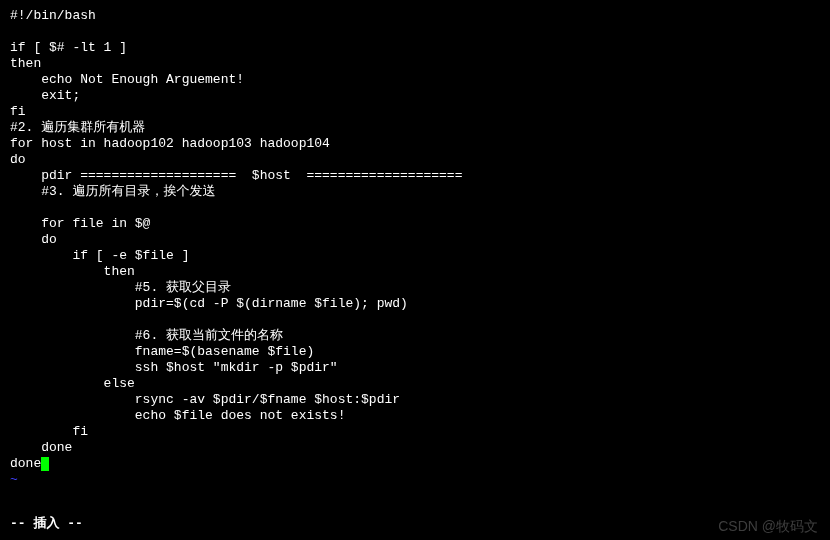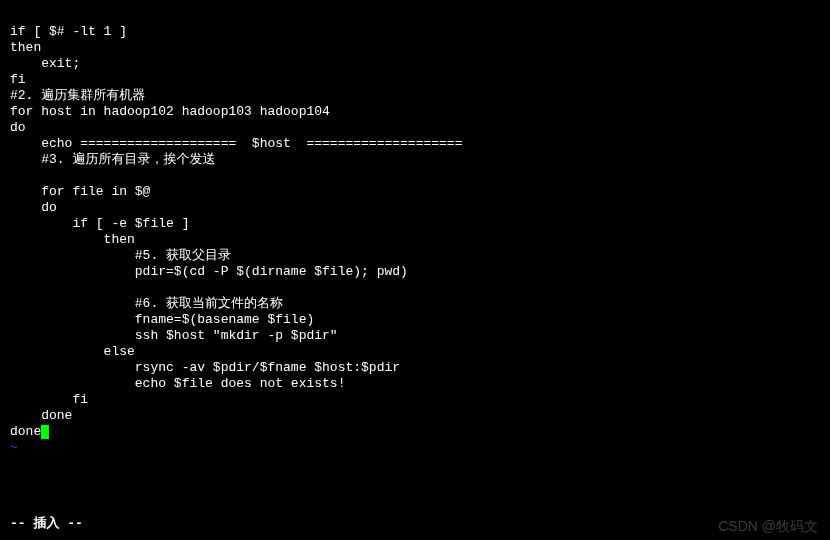--- a/index.html
+++ b/index.html
@@ -49,29 +49,31 @@
       font-size: 14px;
       opacity: 0.6;
       font-family: sans-serif;
       margin-top: 12px;
     }
   </style>
 </head>
 <body>
 
 <div>
+  <div class="terminal-line">#!/bin/bash</div>
   <div class="terminal-line"></div>
   <div class="terminal-line">if [ $# -lt 1 ]</div>
   <div class="terminal-line">then</div>
+  <div class="terminal-line">    echo Not Enough Arguement!</div>
   <div class="terminal-line">    exit;</div>
   <div class="terminal-line">fi</div>
   <div class="terminal-line">#2. 遍历集群所有机器</div>
   <div class="terminal-line">for host in hadoop102 hadoop103 hadoop104</div>
   <div class="terminal-line">do</div>
-  <div class="terminal-line">    echo ====================  $host  ====================</div>
+  <div class="terminal-line">    pdir ====================  $host  ====================</div>
   <div class="terminal-line">    #3. 遍历所有目录，挨个发送</div>
   <div class="terminal-line"></div>
   <div class="terminal-line">    for file in $@</div>
   <div class="terminal-line">    do</div>
   <div class="terminal-line">        if [ -e $file ]</div>
   <div class="terminal-line">            then</div>
   <div class="terminal-line">                #5. 获取父目录</div>
   <div class="terminal-line">                pdir=$(cd -P $(dirname $file); pwd)</div>
   <div class="terminal-line"></div>
   <div class="terminal-line">                #6. 获取当前文件的名称</div>

